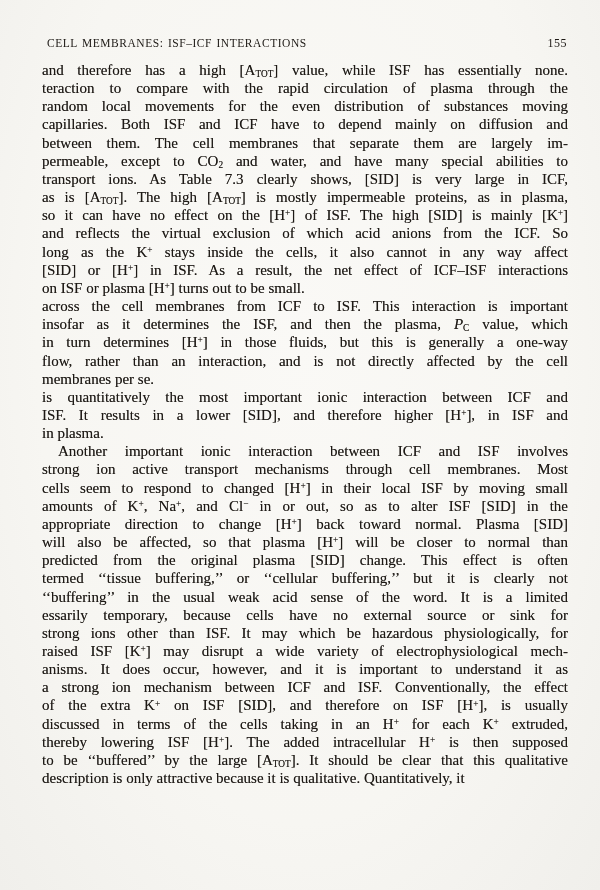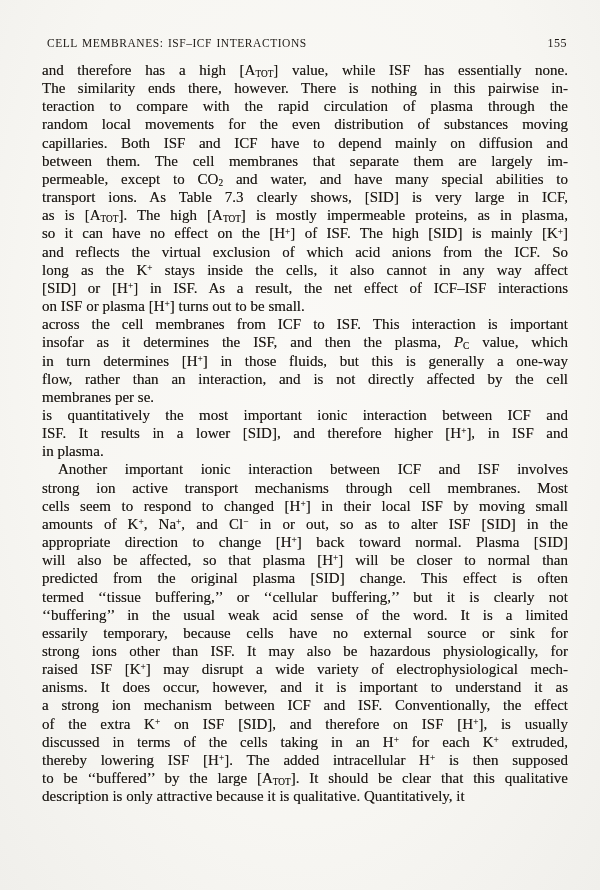--- a/index.html
+++ b/index.html
@@ -63,21 +63,20 @@
 <body>
 
 <div class="page">
   <div class="running-head">
     <span class="head-title">CELL MEMBRANES: ISF–ICF INTERACTIONS</span>
     <span class="page-num">155</span>
   </div>
   <div class="body-text">
       <p class="para">
         <span class="line">and therefore has a high [A<sub>TOT</sub>] value, while ISF has essentially none.</span>
-        <span class="line">The similarity ends there, however. There is nothing in this pairwise in-</span>
         <span class="line">teraction to compare with the rapid circulation of plasma through the</span>
         <span class="line">random local movements for the even distribution of substances moving</span>
         <span class="line">capillaries. Both ISF and ICF have to depend mainly on diffusion and</span>
         <span class="line">between them. The cell membranes that separate them are largely im-</span>
         <span class="line">permeable, except to CO<sub>2</sub> and water, and have many special abilities to</span>
         <span class="line">transport ions. As Table 7.3 clearly shows, [SID] is very large in ICF,</span>
         <span class="line">as is [A<sub>TOT</sub>]. The high [A<sub>TOT</sub>] is mostly impermeable proteins, as in plasma,</span>
         <span class="line">so it can have no effect on the [H<sup>+</sup>] of ISF. The high [SID] is mainly [K<sup>+</sup>]</span>
         <span class="line">and reflects the virtual exclusion of which acid anions from the ICF. So</span>
         <span class="line">long as the K<sup>+</sup> stays inside the cells, it also cannot in any way affect</span>
@@ -100,21 +99,21 @@
         <span class="line indent">Another important ionic interaction between ICF and ISF involves</span>
         <span class="line">strong ion active transport mechanisms through cell membranes. Most</span>
         <span class="line">cells seem to respond to changed [H<sup>+</sup>] in their local ISF by moving small</span>
         <span class="line">amounts of K<sup>+</sup>, Na<sup>+</sup>, and Cl<sup>−</sup> in or out, so as to alter ISF [SID] in the</span>
         <span class="line">appropriate direction to change [H<sup>+</sup>] back toward normal. Plasma [SID]</span>
         <span class="line">will also be affected, so that plasma [H<sup>+</sup>] will be closer to normal than</span>
         <span class="line">predicted from the original plasma [SID] change. This effect is often</span>
         <span class="line">termed ‘‘tissue buffering,’’ or ‘‘cellular buffering,’’ but it is clearly not</span>
         <span class="line">‘‘buffering’’ in the usual weak acid sense of the word. It is a limited</span>
         <span class="line">essarily temporary, because cells have no external source or sink for</span>
-        <span class="line">strong ions other than ISF. It may also be hazardous physiologically, for</span>
+        <span class="line">strong ions other than ISF. It may which be hazardous physiologically, for</span>
         <span class="line">raised ISF [K<sup>+</sup>] may disrupt a wide variety of electrophysiological mech-</span>
         <span class="line">anisms. It does occur, however, and it is important to understand it as</span>
         <span class="line">a strong ion mechanism between ICF and ISF. Conventionally, the effect</span>
         <span class="line">of the extra K<sup>+</sup> on ISF [SID], and therefore on ISF [H<sup>+</sup>], is usually</span>
         <span class="line">discussed in terms of the cells taking in an H<sup>+</sup> for each K<sup>+</sup> extruded,</span>
         <span class="line">thereby lowering ISF [H<sup>+</sup>]. The added intracellular H<sup>+</sup> is then supposed</span>
         <span class="line">to be ‘‘buffered’’ by the large [A<sub>TOT</sub>]. It should be clear that this qualitative</span>
         <span class="line last">description is only attractive because it is qualitative. Quantitatively, it</span>
       </p>
     </div>

